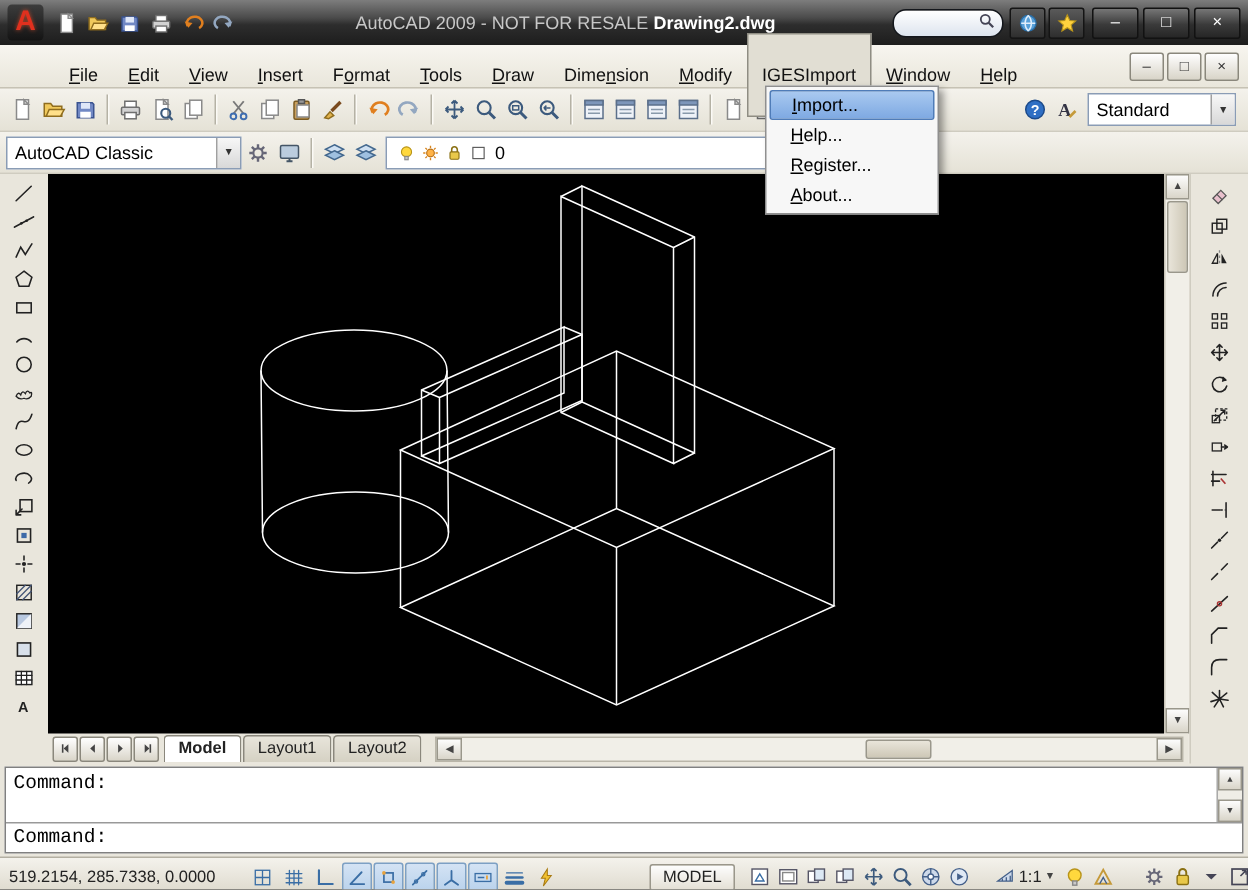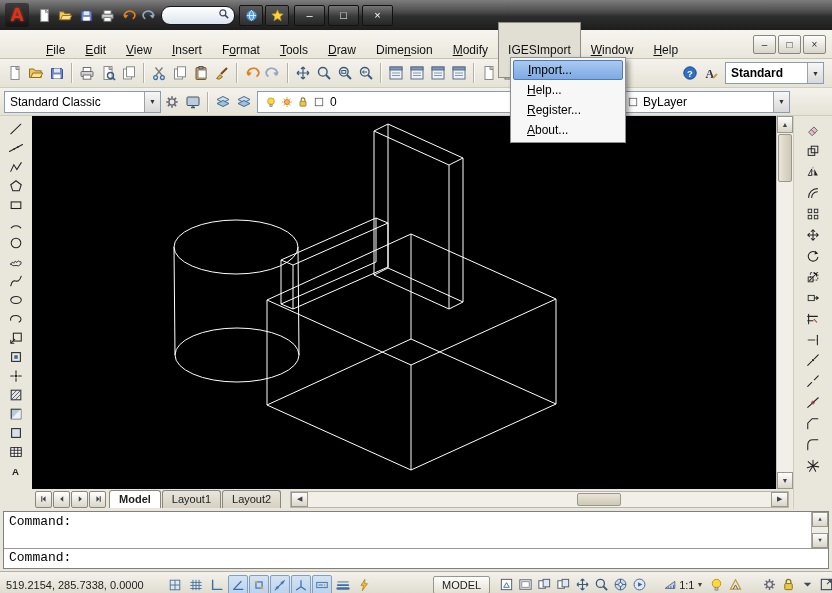--- a/index.html
+++ b/index.html
@@ -147,20 +147,24 @@
             <path d="M2.2 6.8 L4.9 11.2 L7.8 7.8 Z" fill="#e07f1f"></path>
           </svg>
         </div>
         <div class="qa-btn">
           <svg viewBox="0 0 16 16">
             <path d="M3.5 11.5 A5.5 4.5 0 1 1 11.5 10" fill="none" stroke="#93a7c0" stroke-width="1.8"></path>
             <path d="M13.8 6.8 L11.1 11.2 L8.2 7.8 Z" fill="#93a7c0"></path>
           </svg>
         </div>
       </div>
+    <div class="title">
+      <span>AutoCAD 2009 - NOT FOR RESALE</span>
+      <span class="doc">Drawing2.dwg</span>
+    </div>
     <div class="search-box">
       <span><svg viewBox="0 0 16 16">
             <circle cx="6.5" cy="6.5" r="4" fill="none" stroke="#445" stroke-width="1.6"></circle>
             <path d="M9.5 9.5 L13.5 13.5" stroke="#445" stroke-width="2"></path>
           </svg></span>
     </div>
     <div id="search-cluster" style="display:flex;">
         <div class="ti-btn">
           <svg viewBox="0 0 16 16">
             <circle cx="8" cy="8" r="5.5" fill="#58a0d8" stroke="#2a6fa8"></circle>
@@ -363,29 +367,29 @@
             <text x="8" y="11.5" text-anchor="middle" font-size="9.5" font-weight="bold" fill="#fff" font-family="Liberation Sans,sans-serif">?</text>
           </svg>
         </div>
         <div class="icon-btn">
           <svg viewBox="0 0 16 16">
             <text x="2.5" y="12.5" font-size="12" font-weight="bold" fill="#333344" font-family="Liberation Serif,serif">A</text>
             <path d="M10 13 L14 9" stroke="#c59a3a" stroke-width="1.8"></path>
           </svg>
         </div>
       </div>
-    <div class="combo" style="width:92px;margin:0 4px;font-weight:bold;">
+    <div class="combo" style="width:92px;margin:0 4px;">
       <span>Standard</span>
       <span class="arrow">▼</span>
     </div>
   </div>
 
   <div class="toolbar toolbar2">
     <div class="combo" style="width:150px;">
-      <span>Standard Classic</span>
+      <span>AutoCAD Classic</span>
       <span class="arrow">▼</span>
     </div>
     <div id="tb2-ws-icons" style="display:flex;align-items:center;">
         <div class="icon-btn">
           <svg viewBox="0 0 16 16">
             <circle cx="8" cy="8" r="3.1" fill="none" stroke="#667" stroke-width="1.4"></circle>
             <path d="M8 2.2 L8 4.6 M8 11.4 L8 13.8 M2.2 8 L4.6 8 M11.4 8 L13.8 8 M3.9 3.9 L5.6 5.6 M10.4 10.4 L12.1 12.1 M12.1 3.9 L10.4 5.6 M5.6 10.4 L3.9 12.1" stroke="#667" stroke-width="1.6"></path>
           </svg>
         </div>
         <div class="icon-btn">
@@ -433,29 +437,20 @@
           <div class="mini-ic">
             <svg viewBox="0 0 16 16">
               <rect x="3" y="3" width="10" height="10" fill="#fff" stroke="#555"></rect>
             </svg>
           </div>
         </span>
       <span style="margin-left:4px;">0</span>
       <span class="arrow">▼</span>
     </div>
     <div class="spacer"></div>
-    <div class="combo" style="width:164px;margin-right:38px;">
-      <span class="mini-ic">
-          <svg viewBox="0 0 16 16">
-            <rect x="3" y="3" width="10" height="10" fill="#fff" stroke="#555"></rect>
-          </svg>
-        </span>
-      <span style="margin-left:3px;">ByLayer</span>
-      <span class="arrow">▼</span>
-    </div>
   </div>
 
   <div class="main">
     <div class="palette" id="left-palette">
         <div class="pal-btn">
           <svg viewBox="0 0 16 16">
             <path d="M2 13.5 L13.5 2.5" stroke="#222" stroke-width="1.2" fill="none" stroke-linecap="round"></path>
           </svg>
         </div>
         <div class="pal-btn">

